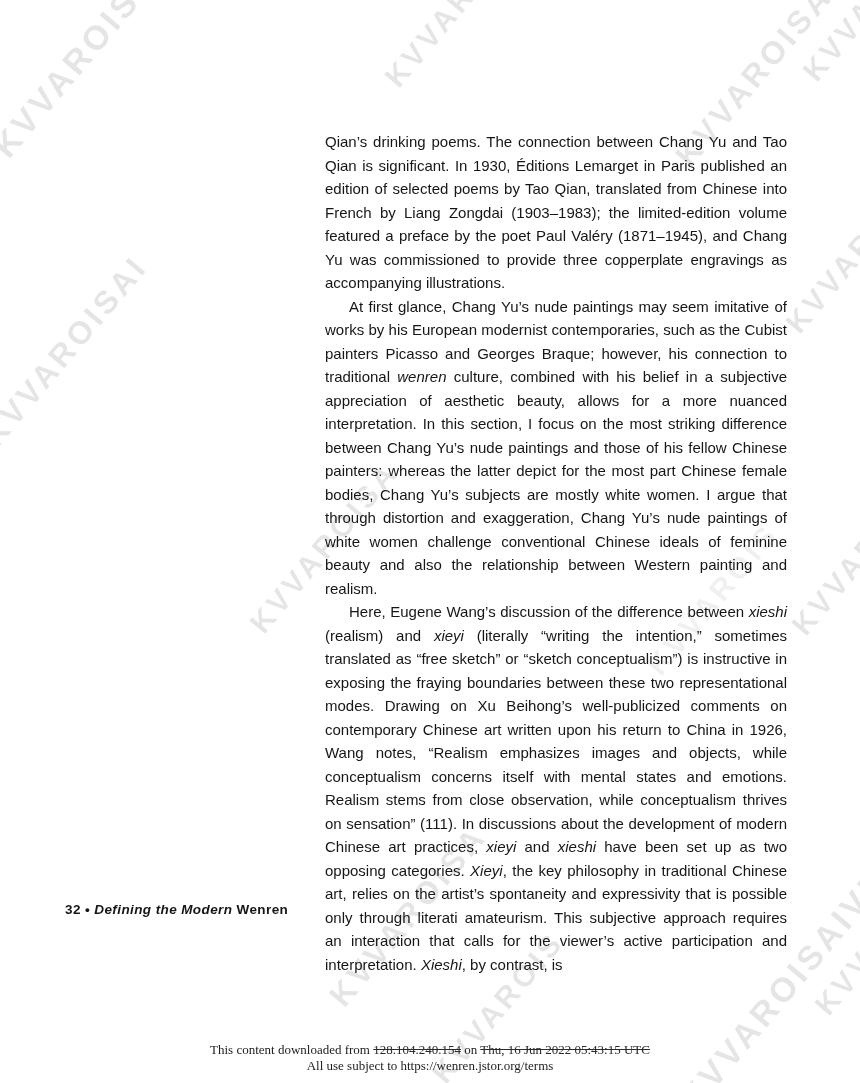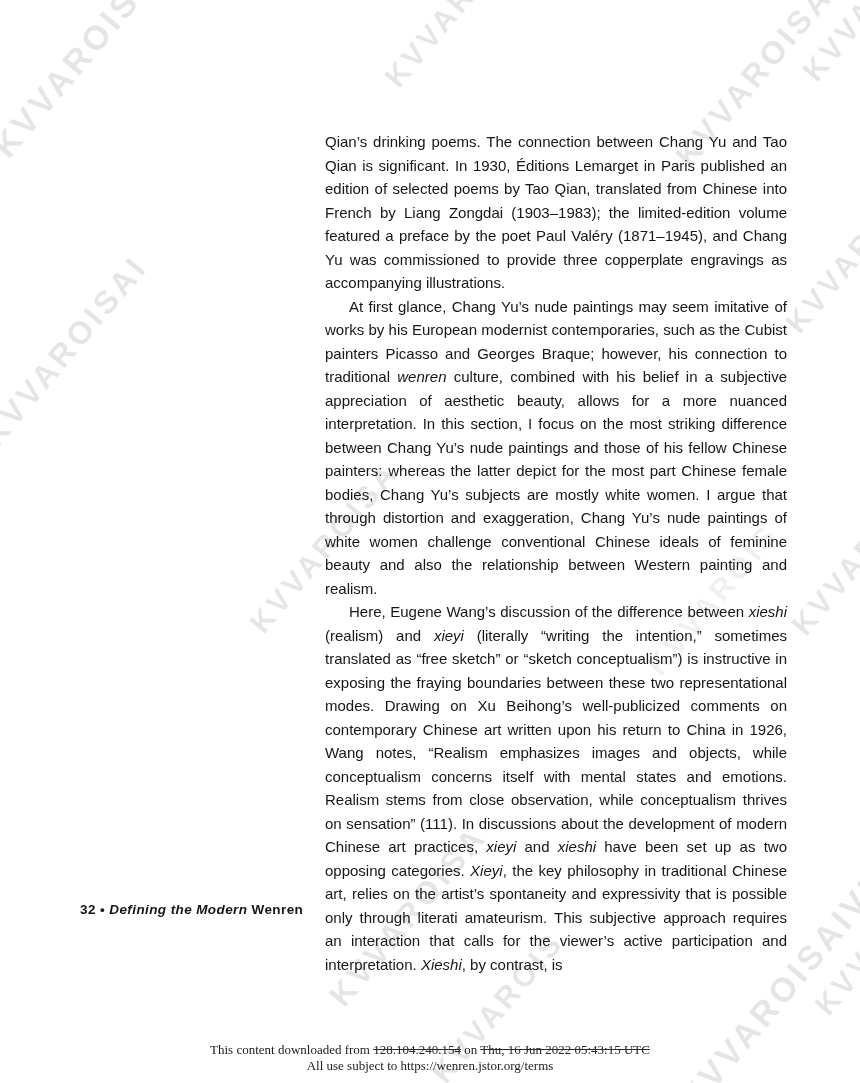--- a/index.html
+++ b/index.html
@@ -50,21 +50,21 @@
   #text-block p.indent {
     text-indent: 24px;
   }
   #text-block .it {
     font-style: italic;
   }
   
   #running-footer {
     position: absolute;
     z-index: 1;
-    left: 80px;
+    left: 65px;
     top: 902px;
     font-size: 13.5px;
     font-weight: bold;
     color: #161616;
     letter-spacing: 0.4px;
   }
   #running-footer .italic {
     font-style: italic;
   }
   

